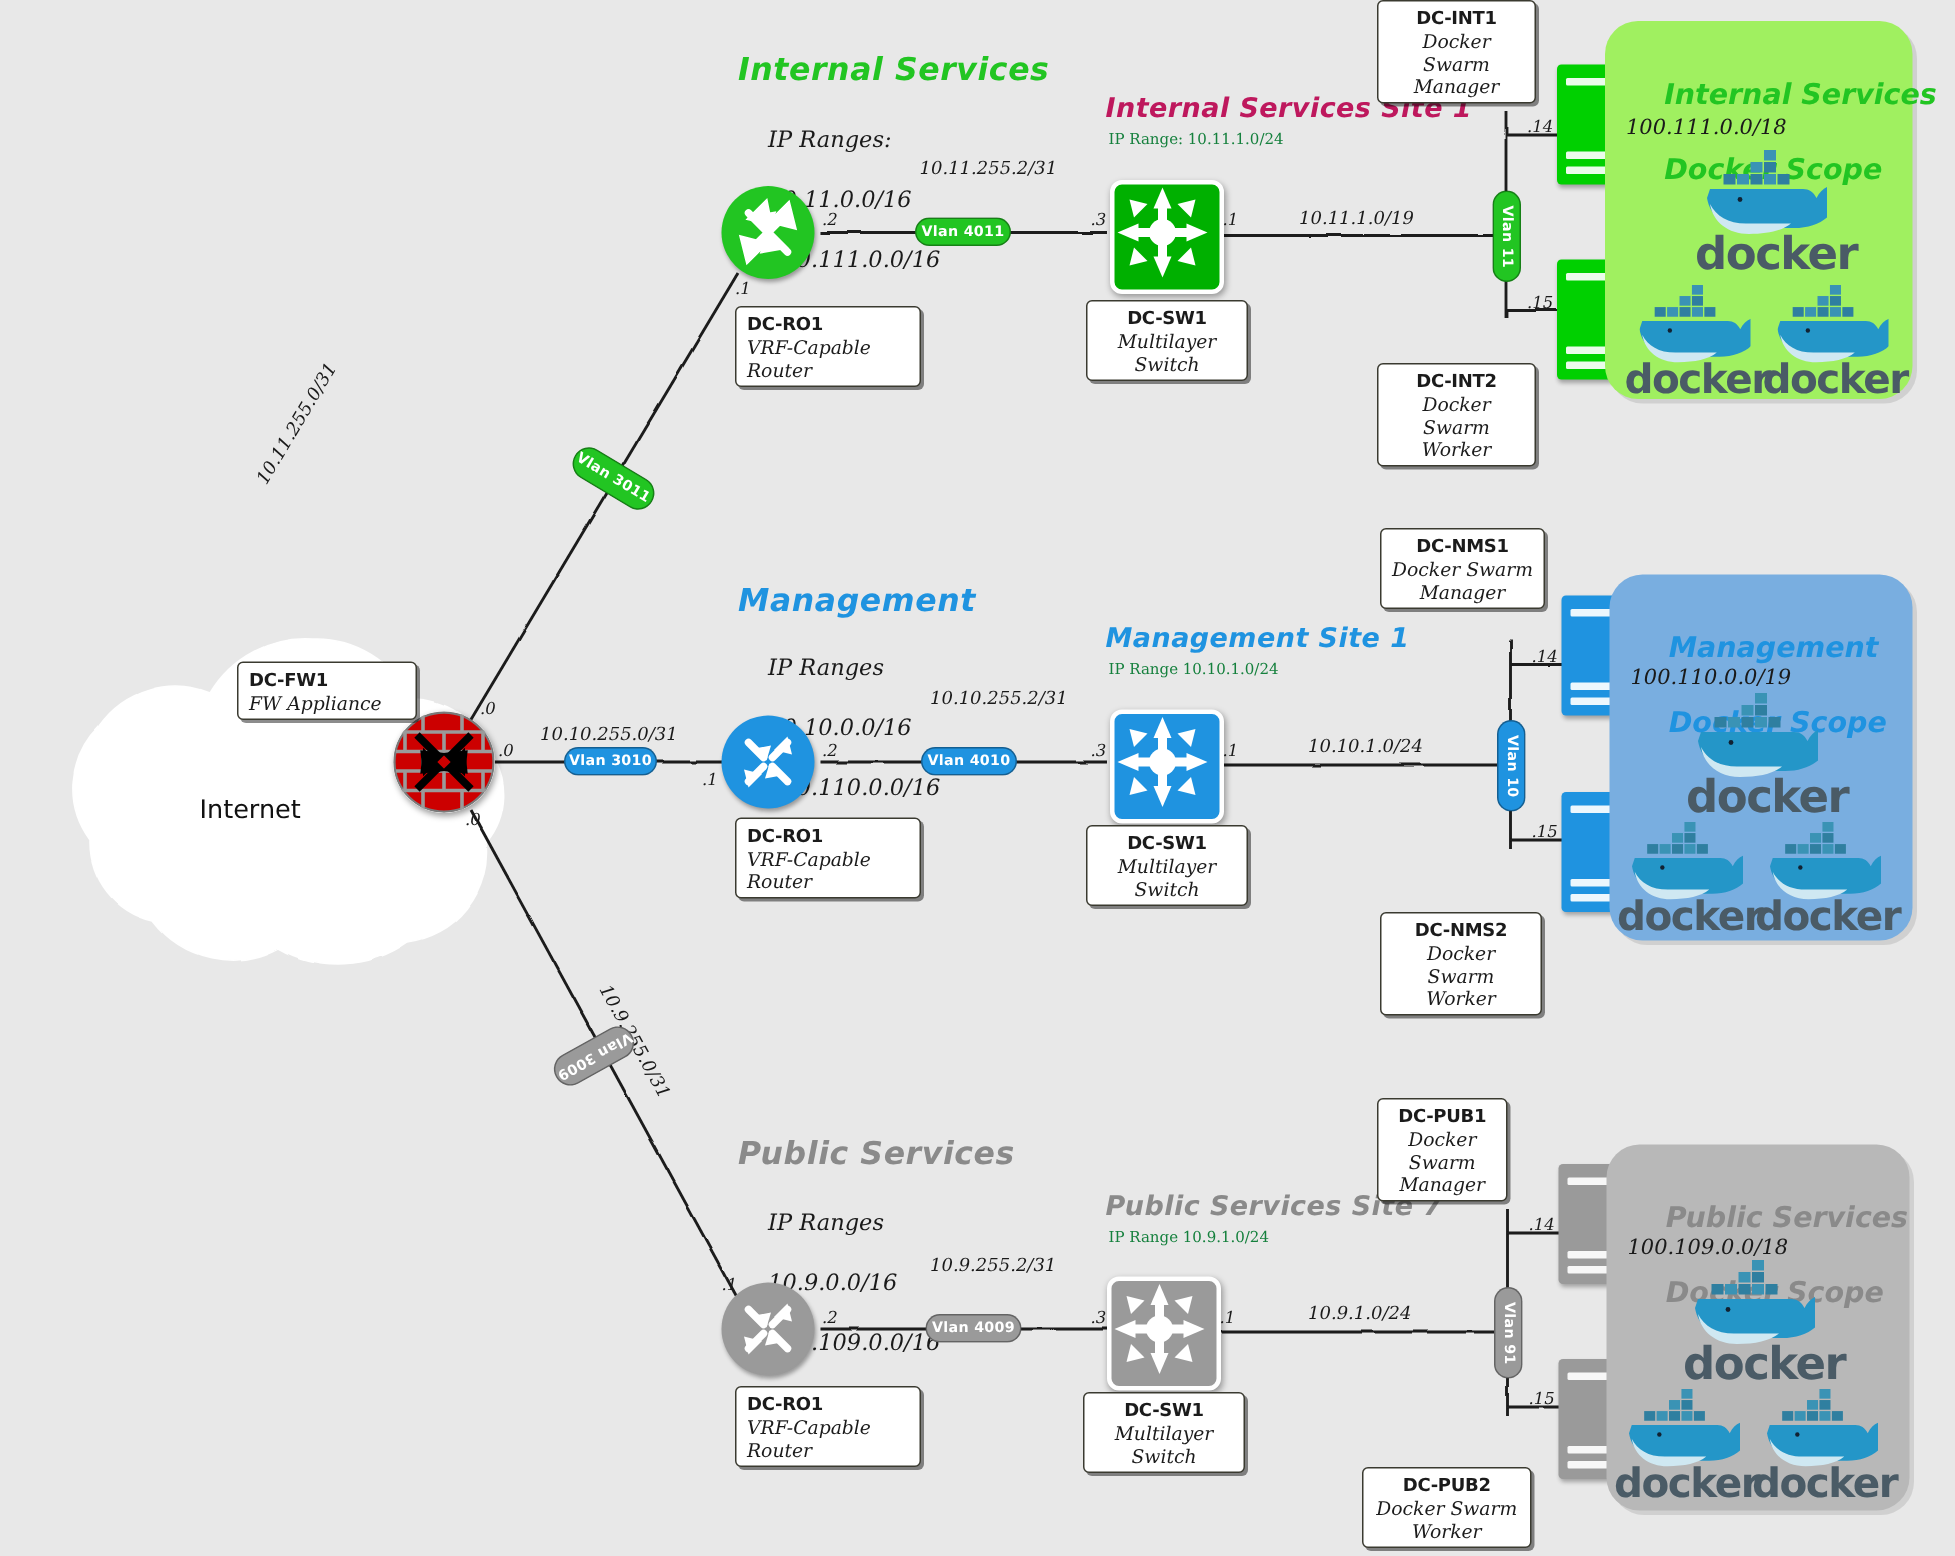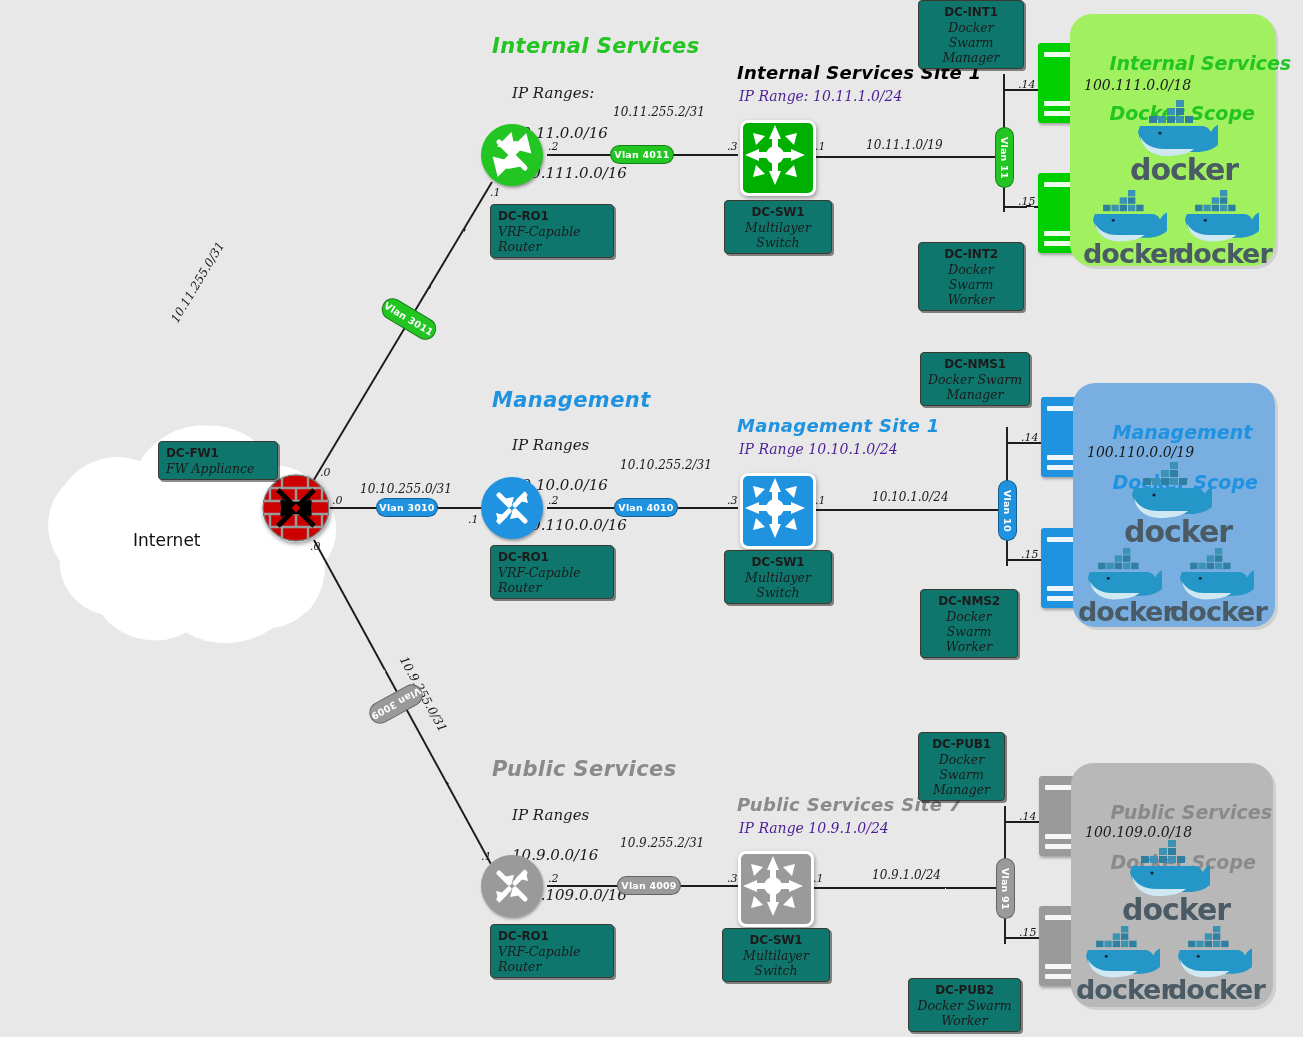--- a/index.html
+++ b/index.html
@@ -21,21 +21,21 @@
   .zone-sub{
     font-family:"DejaVu Serif",serif;
     font-size:15px;font-style:italic;color:#1a1a1a;line-height:20px;
   }
   .site-title{
     font-family:"DejaVu Sans",sans-serif;
     font-size:18px;font-weight:bold;font-style:italic;letter-spacing:.3px;
   }
   .site-sub{
     font-family:"DejaVu Serif",serif;
-    font-size:14px;font-style:italic;color:#4c1d95;
+    font-size:10px;color:#15803d;
   }
   .scope-title{
     font-family:"DejaVu Sans",sans-serif;
     font-size:19px;font-weight:bold;font-style:italic;line-height:25px;
   }
   .scope-sub{
     font-family:"DejaVu Serif",serif;
     font-size:14px;font-style:italic;color:#1a1a1a;
   }
   .link-label{
@@ -47,21 +47,21 @@
     font-size:11px;font-style:italic;color:#1a1a1a;
   }
   .cloud-label{
     font-family:"DejaVu Sans",sans-serif;
     font-size:17px;color:#111;
   }
 
   
   .note{
     position:absolute;
-    background:#0f766e;
+    background:#ffffff;
     border:1.6px solid #3a3a30;
     border-radius:4px;
     box-shadow:2px 2px 0 rgba(0,0,0,.45);
     padding:3px 7px;
     text-align:center;
     font-family:"DejaVu Serif",serif;
     font-size:12.5px;font-style:italic;color:#1b1b1b;
     line-height:15px;
     box-sizing:border-box;
   }
@@ -263,21 +263,21 @@
   </div>
   <div class="lbl port-label" style="left:490px;top:186px;">.1</div>
   <div class="lbl port-label" style="left:548px;top:140px;">.2</div>
 
   <div class="lbl link-label" style="left:613px;top:105px;">10.11.255.2/31</div>
   <div class="vlan" style="left:610px;top:145px;width:64px;height:19px;background:#22c522;">
     <span>Vlan 4011</span>
   </div>
   <div class="lbl port-label" style="left:727px;top:140px;">.3</div>
 
-  <div class="lbl site-title" style="left:737px;top:62px;color:#000000;">Internal Services Site 1</div>
+  <div class="lbl site-title" style="left:737px;top:62px;color:#be185d;">Internal Services Site 1</div>
   <div class="lbl site-sub" style="left:739px;top:88px;">IP Range: 10.11.1.0/24</div>
 
   <div class="switch" style="left:740px;top:120px;background:#00b000;">
     <svg width="64" height="64" viewBox="0 0 64 64">
       <circle cx="32" cy="32" r="9" fill="#fff"></circle>
       <g fill="#fff">
         <polygon points="32,2 38,16 26,16"></polygon>
           <polygon points="32,62 38,48 26,48"></polygon>
         <polygon points="2,32 16,26 16,38"></polygon>
           <polygon points="62,32 48,26 48,38"></polygon>
@@ -414,21 +414,21 @@
     <span>Docker Swarm</span><br>
     <span>Manager</span>
   </div>
   <div class="lbl port-label" style="left:1021px;top:431px;">.14</div>
   <div class="server" style="left:1041px;top:397px;background:#1f93e0;">
     <i style="top:9px;"></i>
       <i style="top:58px;"></i>
       <i style="top:68px;"></i>
   </div>
 
-  <div class="note" style="left:920px;top:589px;width:98px;">
+  <div class="note" style="left:920px;top:608px;width:108px;">
     <span class="nm">DC-NMS2</span><br>
     <span>Docker Swarm</span><br>
     <span>Worker</span>
   </div>
   <div class="lbl port-label" style="left:1021px;top:548px;">.15</div>
   <div class="server" style="left:1041px;top:528px;background:#1f93e0;">
     <i style="top:9px;"></i>
       <i style="top:58px;"></i>
       <i style="top:68px;"></i>
   </div>

